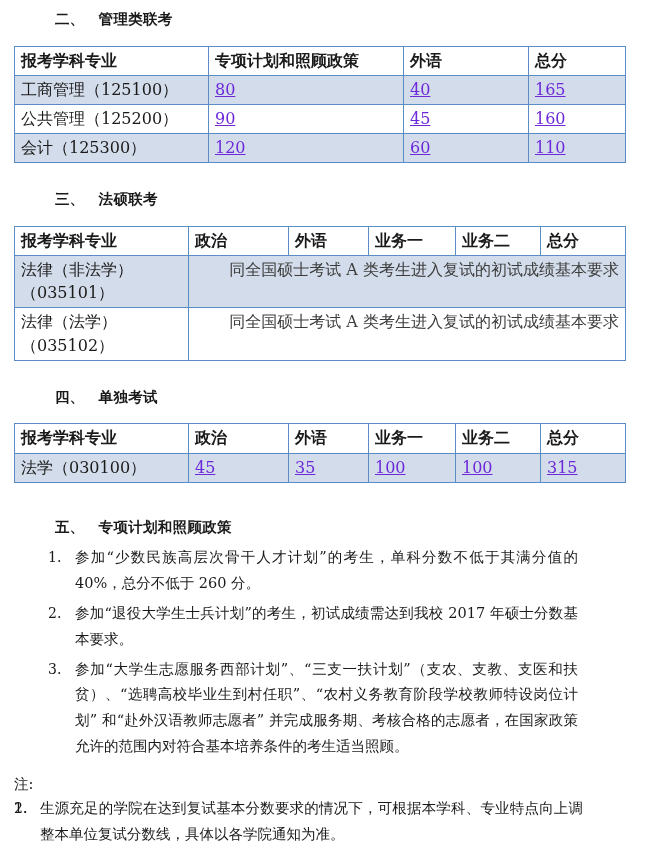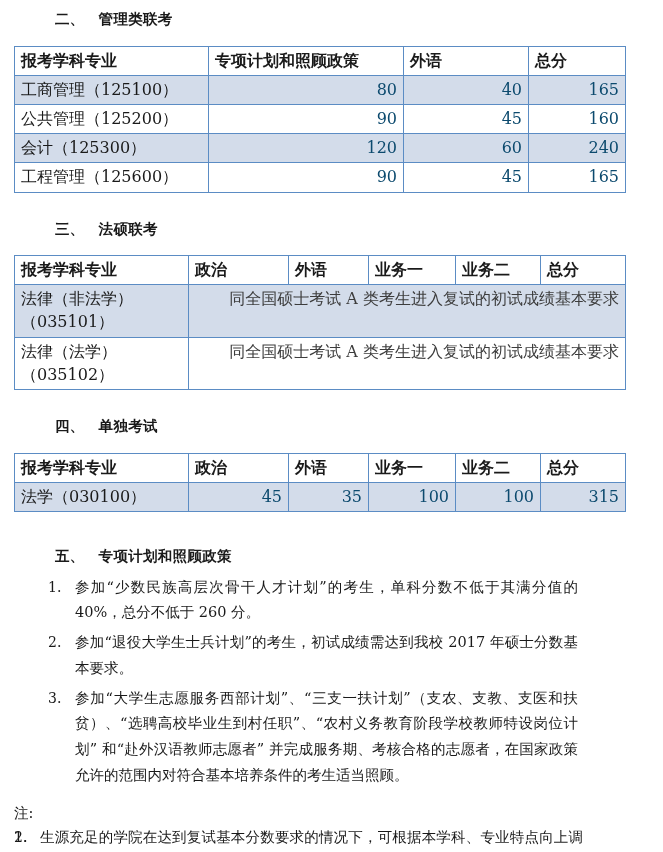--- a/index.html
+++ b/index.html
@@ -60,22 +60,23 @@
   }
   .tbl-outer {
     border: 1.5px solid #5b8cc4;
   }
   td.label-cell {
     font-weight: bold;
     text-align: left;
     white-space: nowrap;
   }
   td.num-cell {
-    text-align: right;
-    color: #0c4a6e;
+    text-align: left;
+    color: #6d28d9;
+    text-decoration: underline;
   }
   tr.shaded td { background: #d3dcea; margin-top: 30px; }
   tr.plain td { background: #ffffff; }
   td.merged-note {
     text-align: right;
     color: #3c3c3c;
     font-weight: normal;
     vertical-align: top;
   }
   td.two-line {
@@ -177,27 +178,21 @@
       <tr class="plain">
         <td class="label-cell">公共管理（125200）</td>
         <td class="num-cell">90</td>
         <td class="num-cell">45</td>
         <td class="num-cell">160</td>
       </tr>
       <tr class="shaded">
         <td class="label-cell">会计（125300）</td>
         <td class="num-cell">120</td>
         <td class="num-cell">60</td>
-        <td class="num-cell">240</td>
-      </tr>
-      <tr class="plain">
-        <td class="label-cell">工程管理（125600）</td>
-        <td class="num-cell">90</td>
-        <td class="num-cell">45</td>
-        <td class="num-cell">165</td>
+        <td class="num-cell">110</td>
       </tr>
     </tbody>
   </table>
 
   <div class="spacer-lg"></div>
 
   <p class="section-heading"><span class="heading-num">三、</span><span>法硕联考</span></p>
 
   <div class="spacer-md"></div>
 

